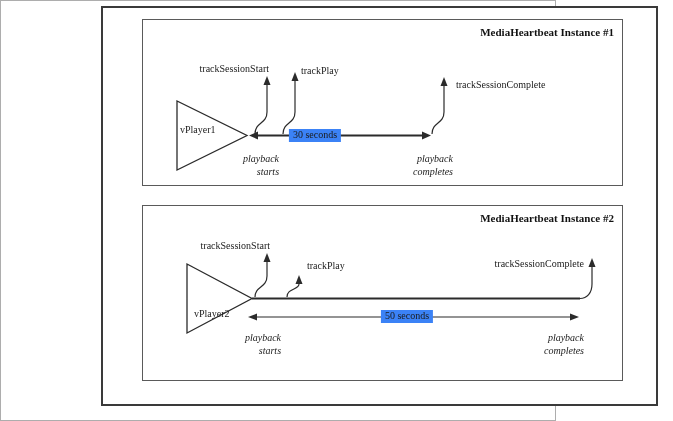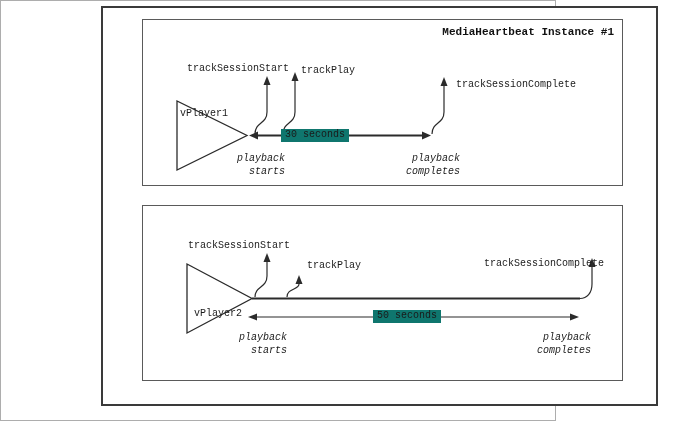--- a/index.html
+++ b/index.html
@@ -1,19 +1,19 @@
 <!DOCTYPE html>
 <html><head>
 <meta charset="utf-8">
 <style>
   html,body { margin:0; padding:0; background:#fff; }
   .page {
     position:relative; width:556px; height:421px; background:#fff;
     border:1px solid #adadad; box-sizing:border-box;
-    font-family:Liberation Mono, monospace;
+    font-family:Liberation Serif, serif;
   }
   .frame {
     position:absolute; left:100px; top:5px; width:557px; height:400px;
     border:2px solid #3a3a3a; box-sizing:border-box; background:#fff;
   }
   .panel {
     position:absolute; border:1px solid #5a5a5a; background:#fff; box-sizing:border-box;
   }
   .panel svg { position:absolute; left:0; top:0; display:block; }
   .panel-title {
@@ -21,22 +21,22 @@
     font-size:11px; font-weight:bold; color:#111; white-space:nowrap;
   }
   .lbl {
     position:absolute; font-size:10px; color:#1a1a1a;
     white-space:nowrap; line-height:1.25;
   }
   .playback {
     font-style:italic; transform:translateX(-50%);
     text-align:right; white-space:pre-line;
   }
-  .duration { transform:translateX(-50%); background:#0f766e; padding:0 4px; }
-  .ralign { transform:translateX(-100%);margin-left:20px; }
+  .duration { transform:translateX(-50%); background:#3b82f6; padding:0 4px; }
+  .ralign { transform:translateX(-100%); }
   .outline { fill:#ffffff; stroke:#2b2b2b; stroke-width:1.3; }
   .thick { stroke:#2b2b2b; stroke-width:2; fill:none; }
   .thin { stroke:#2b2b2b; stroke-width:1.2; fill:none; }
   .ah { fill:#2b2b2b; stroke:none; }
 </style>
 </head>
 <body>
 
 <div class="page">
   <div class="frame">
@@ -52,21 +52,21 @@
         <polygon class="ah" points="124,56 120.5,65 127.5,65"></polygon>
 
         <path class="thin" d="M140,114 C140,102 152,104 152,92 L152,57"></path>
         <polygon class="ah" points="152,52 148.5,61 155.5,61"></polygon>
 
         <path class="thin" d="M289,114 C289,102 301,104 301,92 L301,62"></path>
         <polygon class="ah" points="301,57 297.5,66 304.5,66"></polygon>
       </svg>
 
       <div class="panel-title">MediaHeartbeat Instance #1</div>
-      <div class="lbl" style="left:37px; top:88px;text-align:center;">vPlayer1</div>
+      <div class="lbl" style="left:37px; top:104px;text-align:center;">vPlayer1</div>
       <div class="lbl ralign" style="left:126px; top:43px;">trackSessionStart</div>
       <div class="lbl" style="left:158px; top:45px;">trackPlay</div>
       <div class="lbl" style="left:313px; top:59px;">trackSessionComplete</div>
       <div class="lbl duration" style="left:172px; top:109px;">30 seconds</div>
       <div class="lbl playback" style="left:118px; top:133px;">playback
 starts</div>
       <div class="lbl playback" style="left:290px; top:133px;">playback
 completes</div>
     </section>
 
@@ -82,20 +82,21 @@
         <polygon class="ah" points="124,47 120.5,56 127.5,56"></polygon>
 
         <path class="thin" d="M144,91 C144,82 156,84 156,78"></path>
         <polygon class="ah" points="156,69 152.5,78 159.5,78"></polygon>
 
         <line class="thin" x1="112" y1="111" x2="429" y2="111"></line>
         <polygon class="ah" points="105,111 114,107.5 114,114.5"></polygon>
         <polygon class="ah" points="436,111 427,107.5 427,114.5"></polygon>
       </svg>
 
+      <div class="panel-title">MediaHeartbeat Instance #2</div>
       <div class="lbl" style="left:51px; top:102px;">vPlayer2</div>
       <div class="lbl ralign" style="left:127px; top:34px;">trackSessionStart</div>
       <div class="lbl" style="left:164px; top:54px;">trackPlay</div>
       <div class="lbl ralign" style="left:441px; top:52px;">trackSessionComplete</div>
       <div class="lbl duration" style="left:264px; top:104px;">50 seconds</div>
       <div class="lbl playback" style="left:120px; top:126px;">playback
 starts</div>
       <div class="lbl playback" style="left:421px; top:126px;">playback
 completes</div>
     </section>

